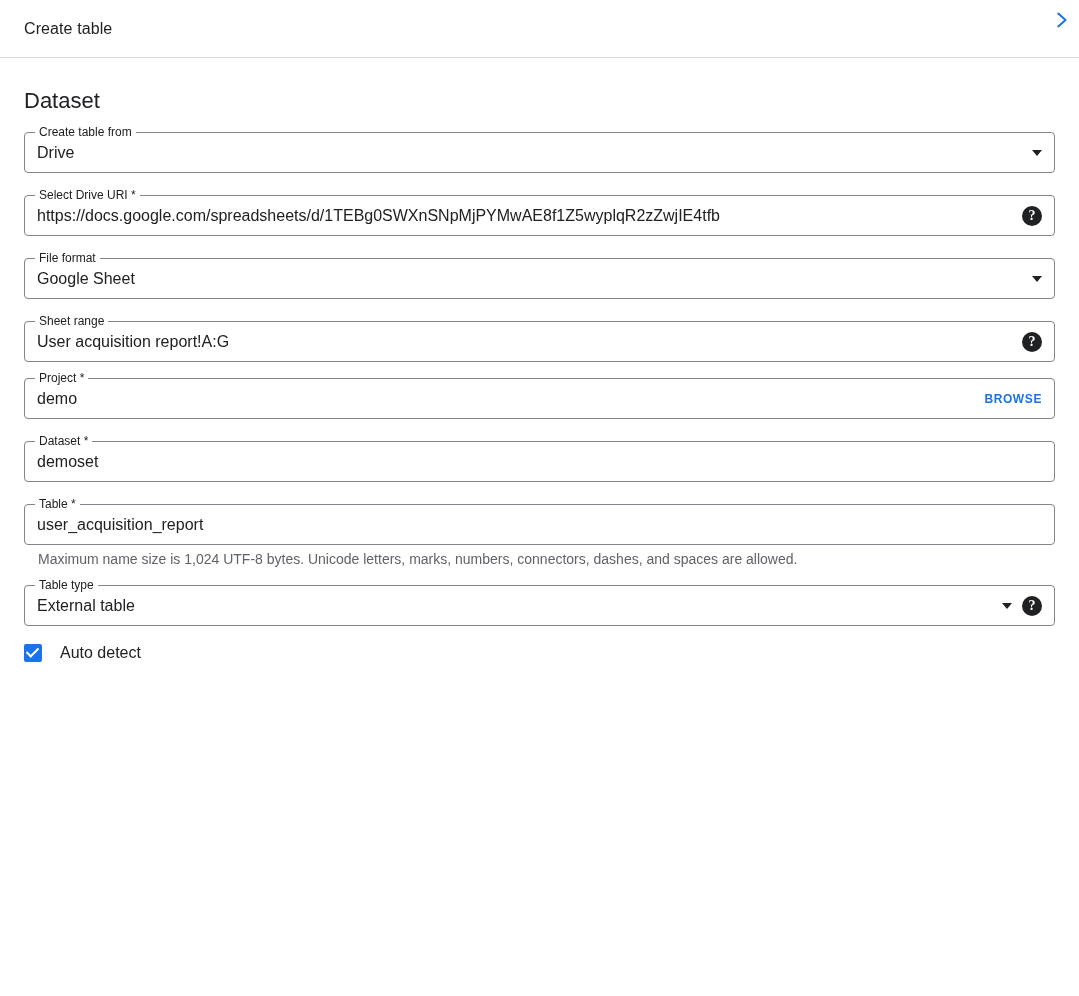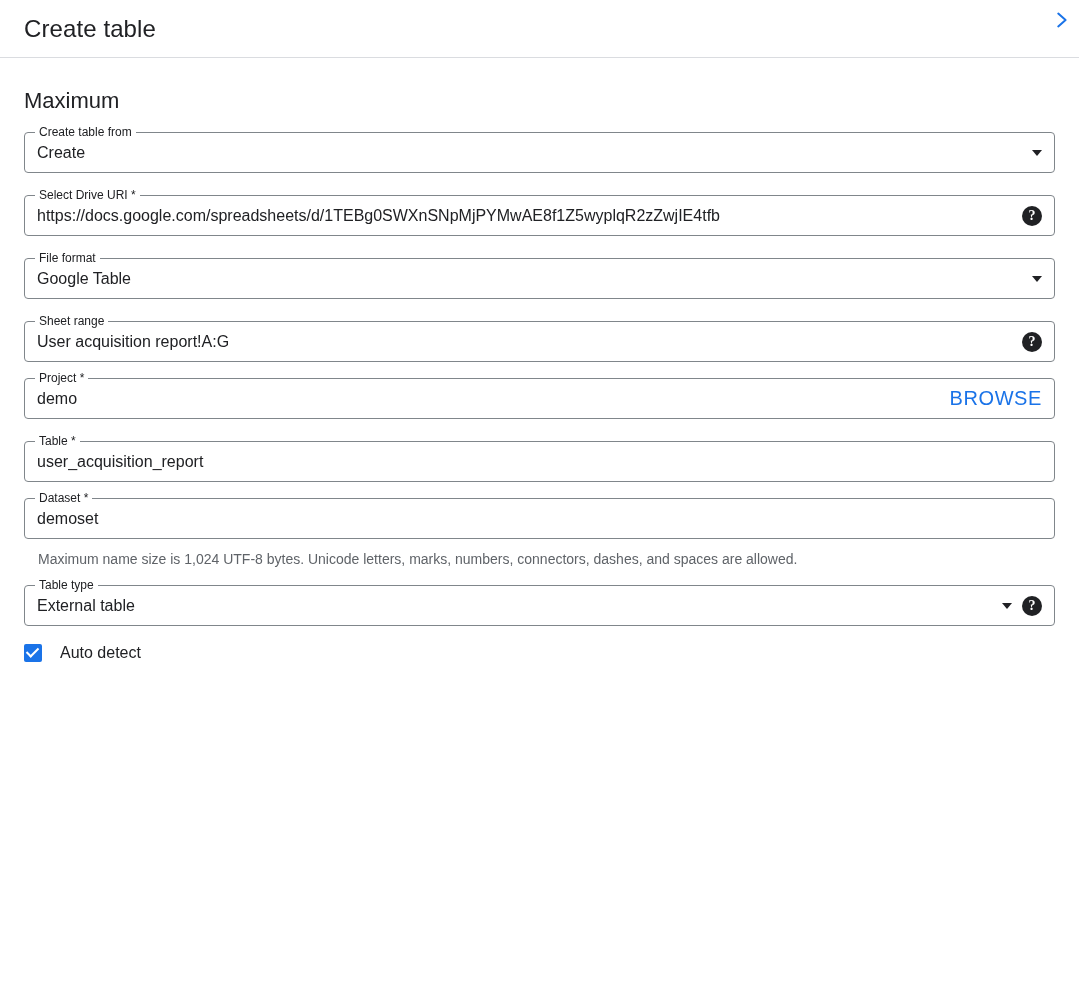--- a/index.html
+++ b/index.html
@@ -15,21 +15,21 @@
   
   .header {
     height: 58px;
     display: flex;
     align-items: center;
     padding: 0 24px;
     border-bottom: 1px solid #dadce0;
     position: relative;
   }
   .header-title {
-    font-size: 24px;
+    font-size: 16px;
     font-weight: 400;
     letter-spacing: .1px;
     color: #202124;
   }
   .header-collapse {
     position: absolute;
     right: 4px;
     top: 6px;
     width: 28px; height: 28px;
     display: flex; align-items: center; justify-content: center;
@@ -108,22 +108,22 @@
     line-height: 20px;
     text-align: center;
     margin-left: 10px;
     flex: none;
     cursor: pointer;
     font-family: "Liberation Serif", serif;
   }
 
   .browse-link {
     color: #1a73e8;
-    font-size: 20px;
-    font-weight: 400;
+    font-size: 12px;
+    font-weight: 700;
     letter-spacing: .6px;
     margin-left: 10px;
     cursor: pointer;
     flex: none;
   }
 
   .helper-text {
     font-size: 14px;
     color: #5f6368;
     margin: -10px 0 18px 14px;
@@ -171,61 +171,61 @@
   <div class="header-title">Create table</div>
   <div class="header-collapse">
     <svg width="22" height="22" viewBox="0 0 24 24" fill="none" stroke="#1a73e8" stroke-width="2.2" stroke-linecap="round" stroke-linejoin="round">
       <polyline points="9 5 17 12 9 19"></polyline>
     </svg>
   </div>
 </div>
 
 <div class="content">
 
-  <div class="section-title">Maximum</div>
+  <div class="section-title">Dataset</div>
 
   <div class="field gap-lg">
     <span class="field-label">Create table from</span>
-    <span class="field-value">Create</span>
+    <span class="field-value">Drive</span>
     <span class="caret"></span>
   </div>
 
   <div class="field gap-lg">
     <span class="field-label">Select Drive URI *</span>
     <span class="field-value">https://docs.google.com/spreadsheets/d/1TEBg0SWXnSNpMjPYMwAE8f1Z5wyplqR2zZwjIE4tfb</span>
     <span class="help-icon">?</span>
   </div>
 
   <div class="field gap-lg">
     <span class="field-label">File format</span>
-    <span class="field-value">Google Table</span>
+    <span class="field-value">Google Sheet</span>
     <span class="caret"></span>
   </div>
 
   <div class="field">
     <span class="field-label">Sheet range</span>
     <span class="field-value">User acquisition report!A:G</span>
     <span class="help-icon">?</span>
   </div>
 
 
   <div class="field gap-lg">
     <span class="field-label">Project *</span>
     <span class="field-value">demo</span>
     <span class="browse-link">BROWSE</span>
   </div>
 
+  <div class="field gap-lg">
+    <span class="field-label">Dataset *</span>
+    <span class="field-value">demoset</span>
+  </div>
+
   <div class="field">
     <span class="field-label">Table *</span>
     <span class="field-value">user_acquisition_report</span>
-  </div>
-
-  <div class="field gap-lg">
-    <span class="field-label">Dataset *</span>
-    <span class="field-value">demoset</span>
   </div>
   <div class="helper-text">Maximum name size is 1,024 UTF-8 bytes. Unicode letters, marks, numbers, connectors, dashes, and spaces are allowed.</div>
 
   <div class="field">
     <span class="field-label">Table type</span>
     <span class="field-value">External table</span>
     <span class="caret"></span>
     <span class="help-icon">?</span>
   </div>
 

